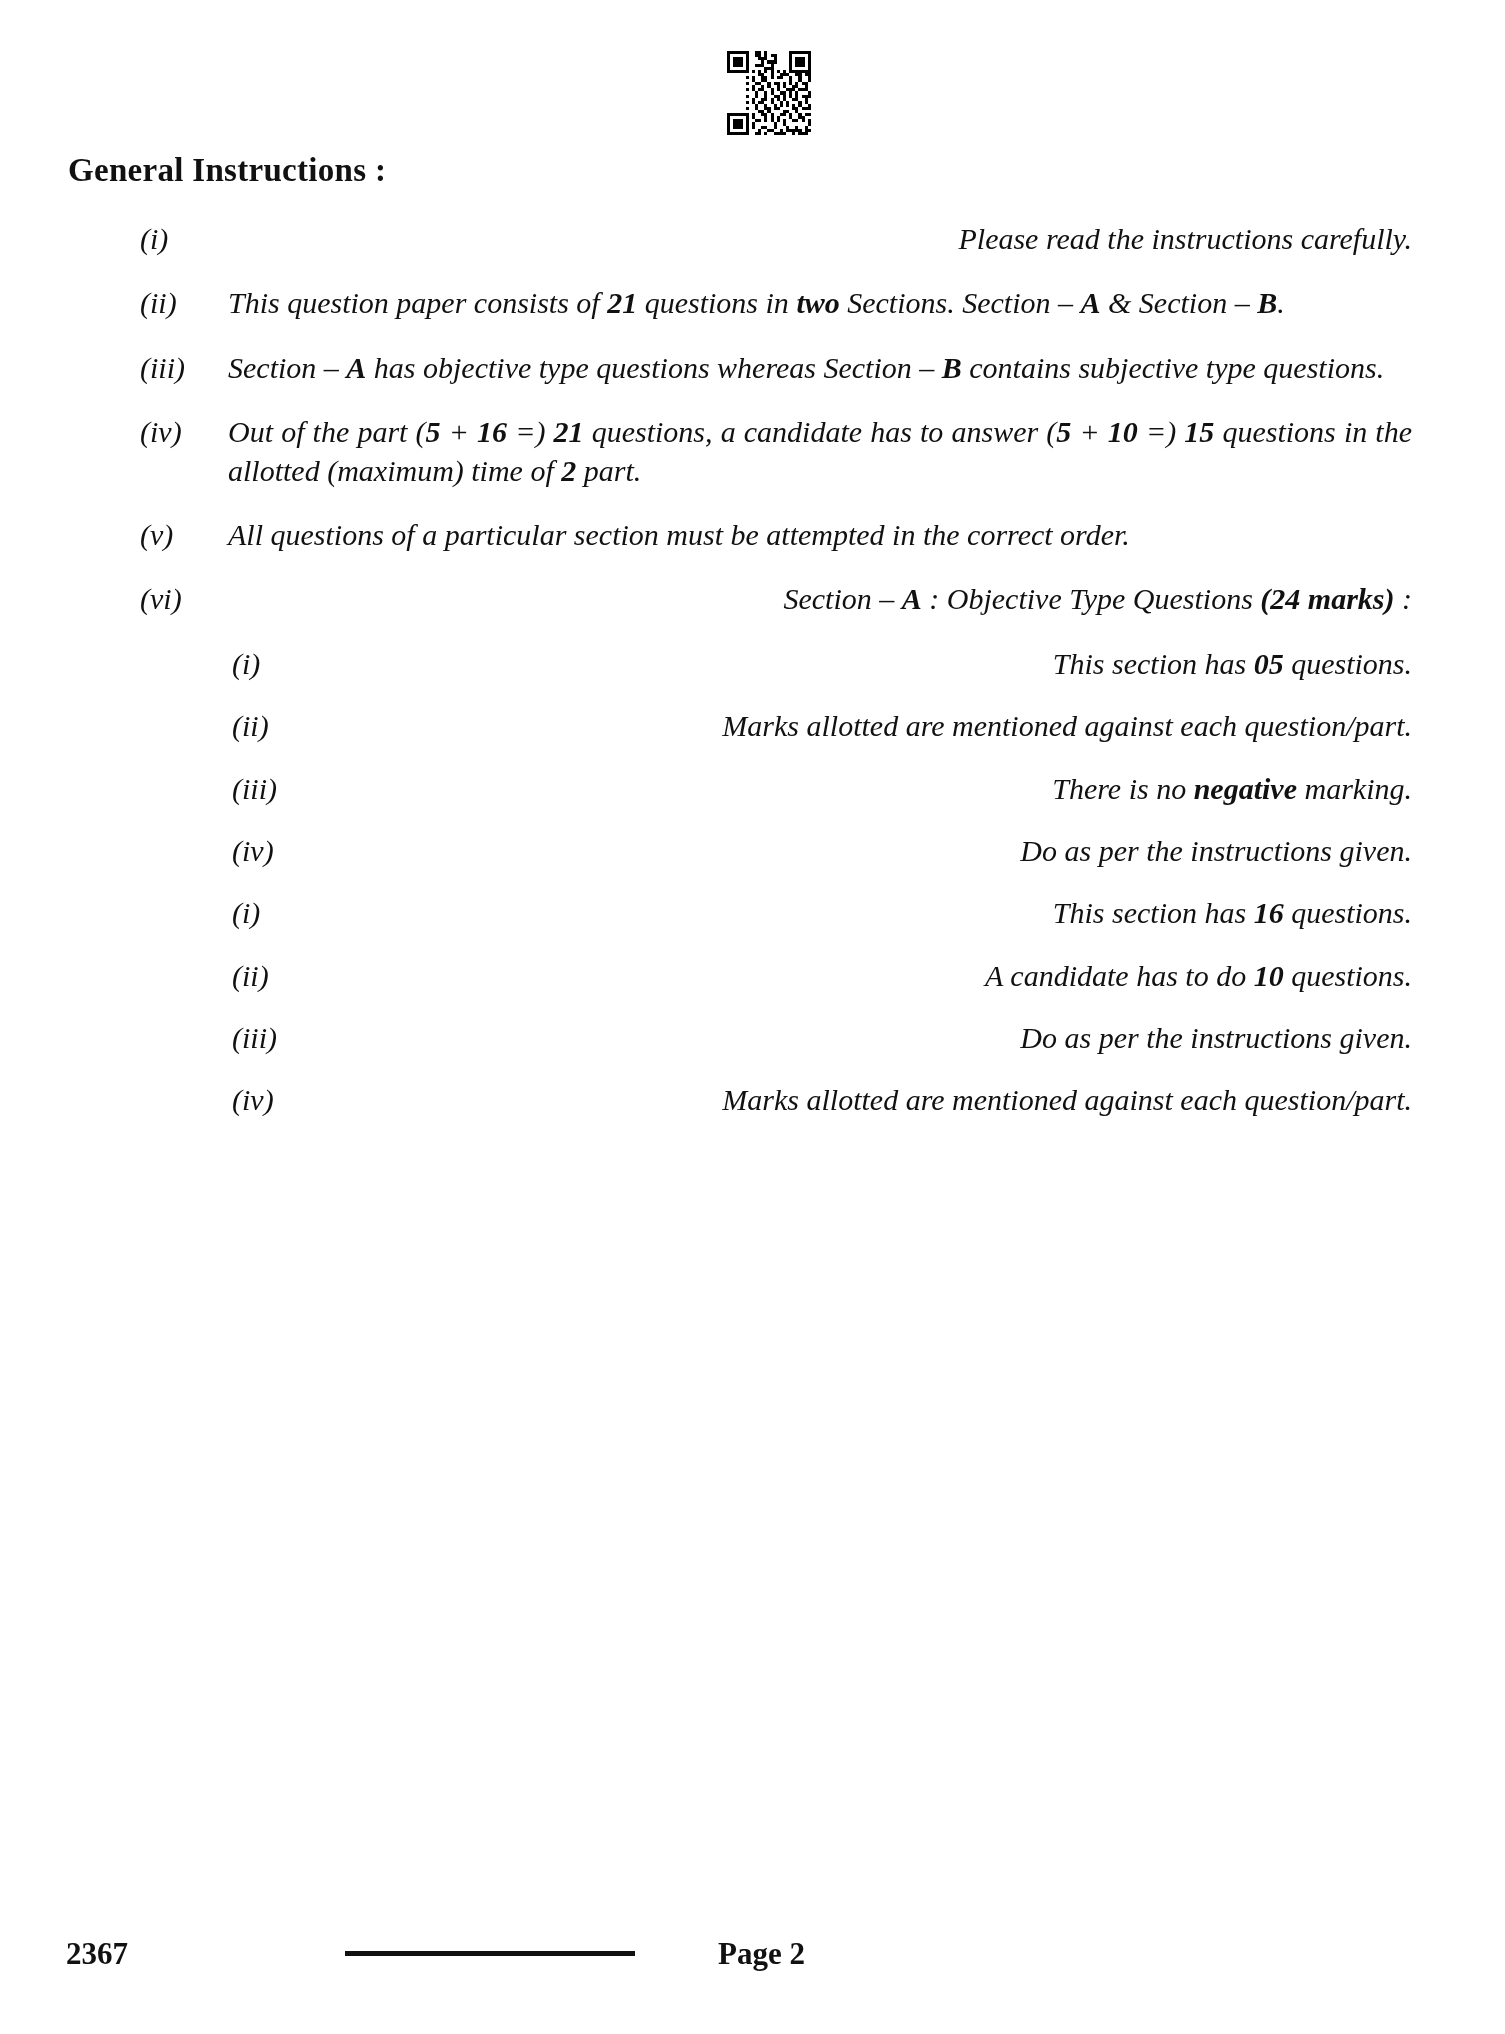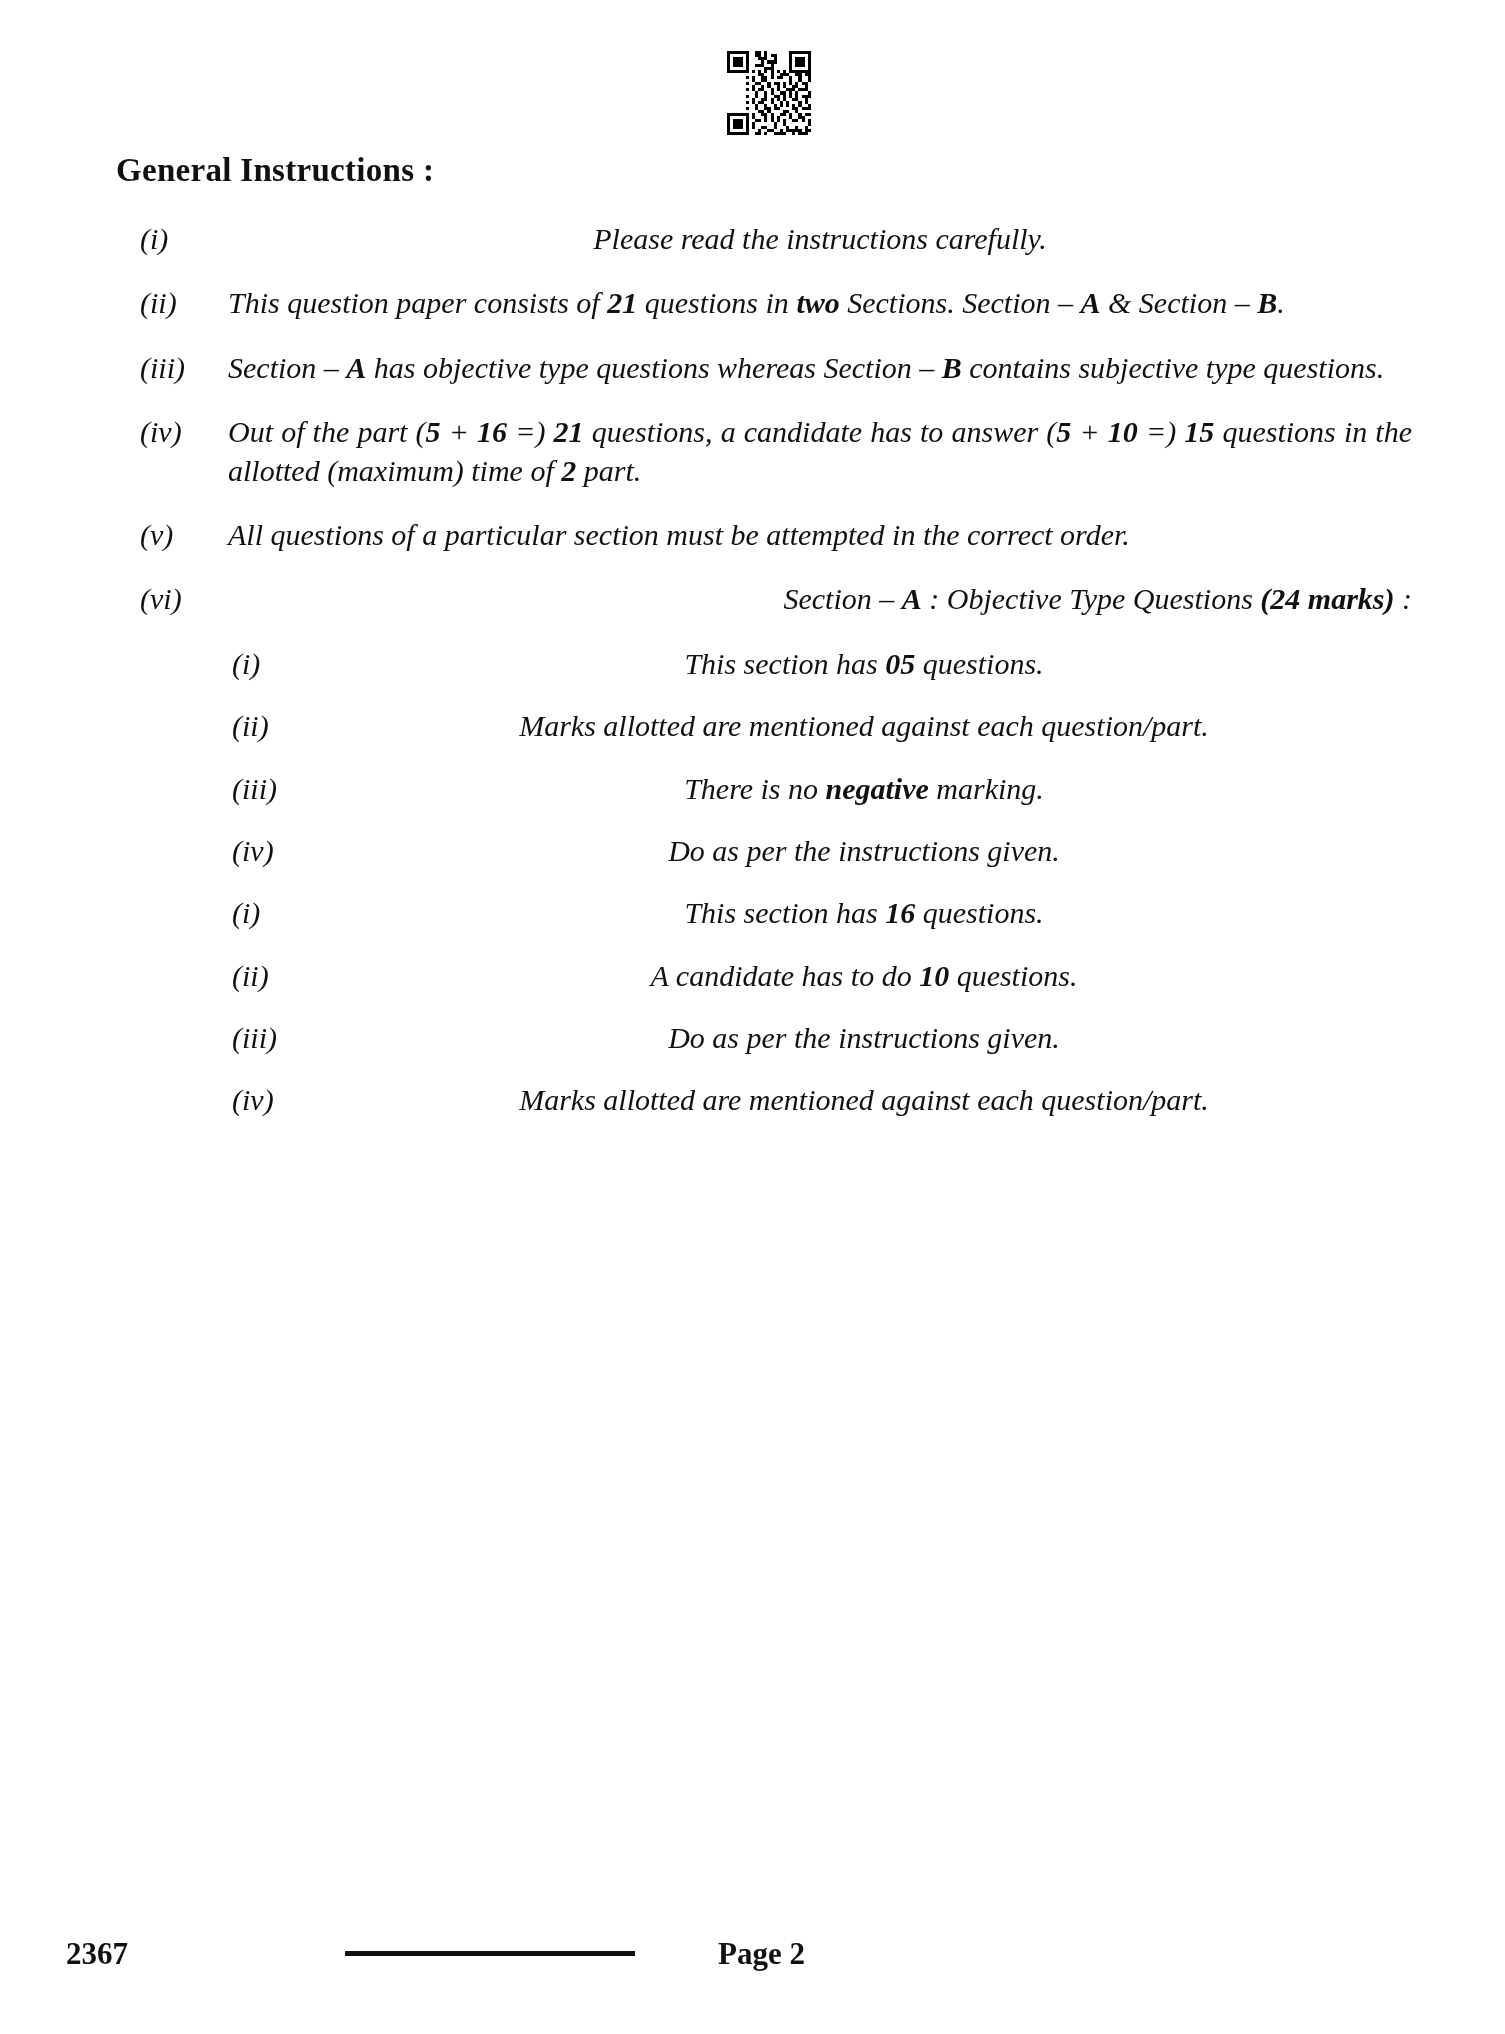--- a/index.html
+++ b/index.html
@@ -30,21 +30,20 @@
 
   
   .heading {
     position: absolute;
     left: 68px;
     top: 152px;
     font-size: 33px;
     font-weight: bold;
     letter-spacing: 0.3px;
     white-space: nowrap;
-    margin-left: 48px;
   }
 
   
   .list {
     position: absolute;
     left: 140px;
     top: 220px;
     width: 1272px;
   }
   .item {
@@ -60,21 +59,21 @@
     width: 88px;
   }
   .body {
     flex: 1 1 auto;
     font-style: italic;
     font-size: 30px;
     line-height: 1.28;
     text-align: justify;
     text-justify: inter-word;
   }
-  .body.nojust { text-align: center; }
+  .body.nojust { text-align: right; }
   .body b { font-weight: bold; }
 
   
   .sub {
     margin-left: 92px;
     margin-top: 24px;
   }
   .sub .item { margin-bottom: 24px; }
   .sub .marker { width: 84px; }
 

